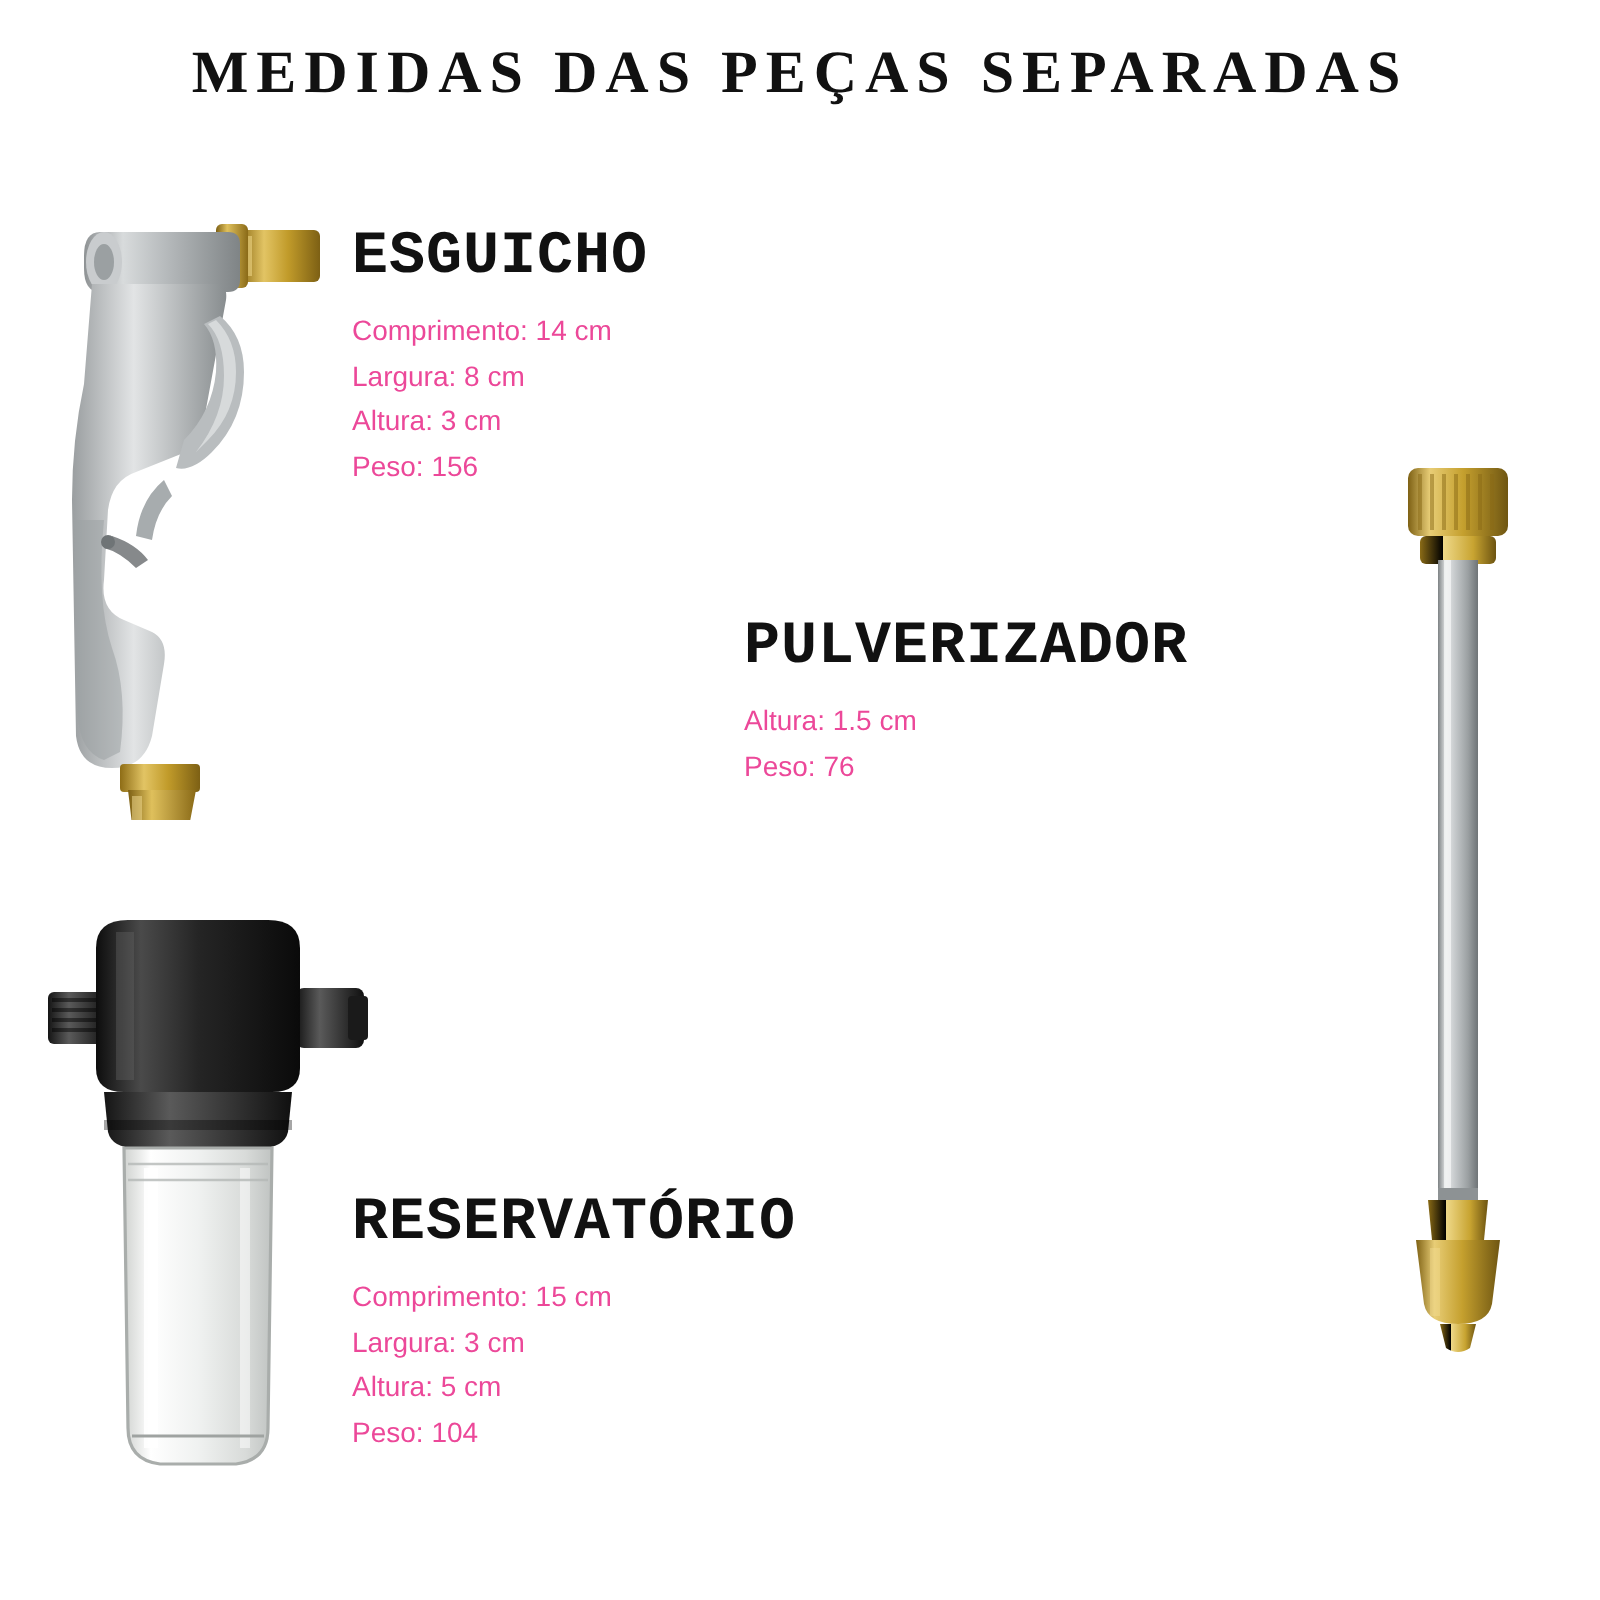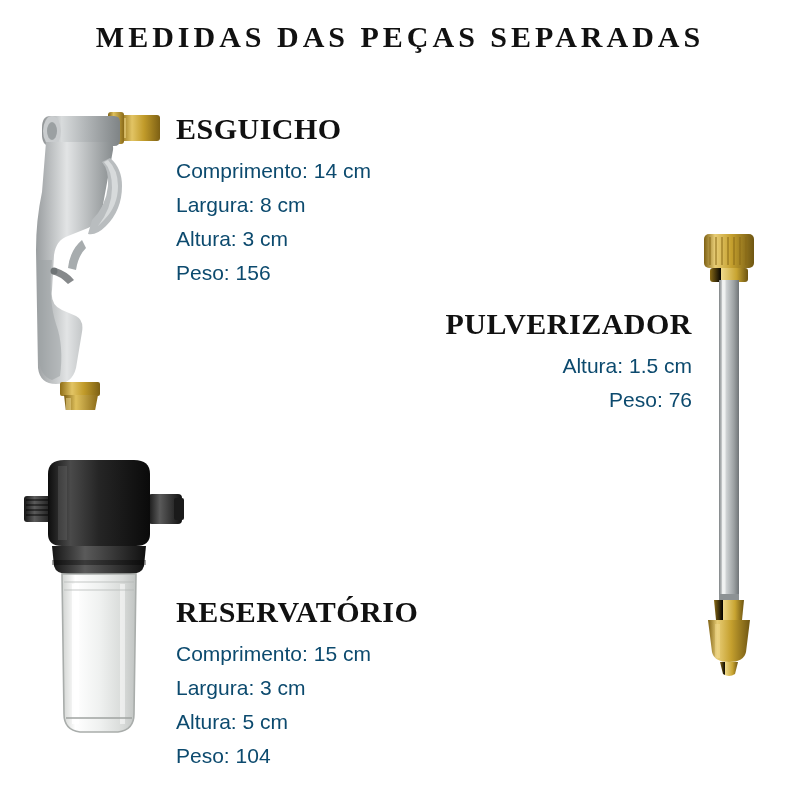--- a/index.html
+++ b/index.html
@@ -38,31 +38,31 @@
   
   .block {
     position: absolute;
   }
   .block h2 {
     margin: 0 0 8px 0;
     font-size: 30px;
     font-weight: bold;
     letter-spacing: 0.5px;
     color: #111111;
-    font-family: Liberation Serif, serif;
+    font-family: Liberation Mono, monospace;
   }
   .block .spec {
-    font-size: 21px;
+    font-size: 14px;
     line-height: 1.62;
-    color: #0c4a6e;
+    color: #ec4899;
     white-space: nowrap;
   }
 
   #block-esguicho { top: 112px; left: 176px; text-align: left; }
-  #block-pulverizador { top: 307px; left: 392px; width: 300px; text-align: right; }
+  #block-pulverizador { top: 307px; left: 372px; width: 300px; text-align: left; }
   #block-reservatorio { top: 552px; left: 176px; text-align: left; margin-top: 43px; }
 
   
   .product {
     position: absolute;
   }
 
   
   #img-esguicho { top: 100px; left: 22px; width: 150px; height: 310px; }
 

